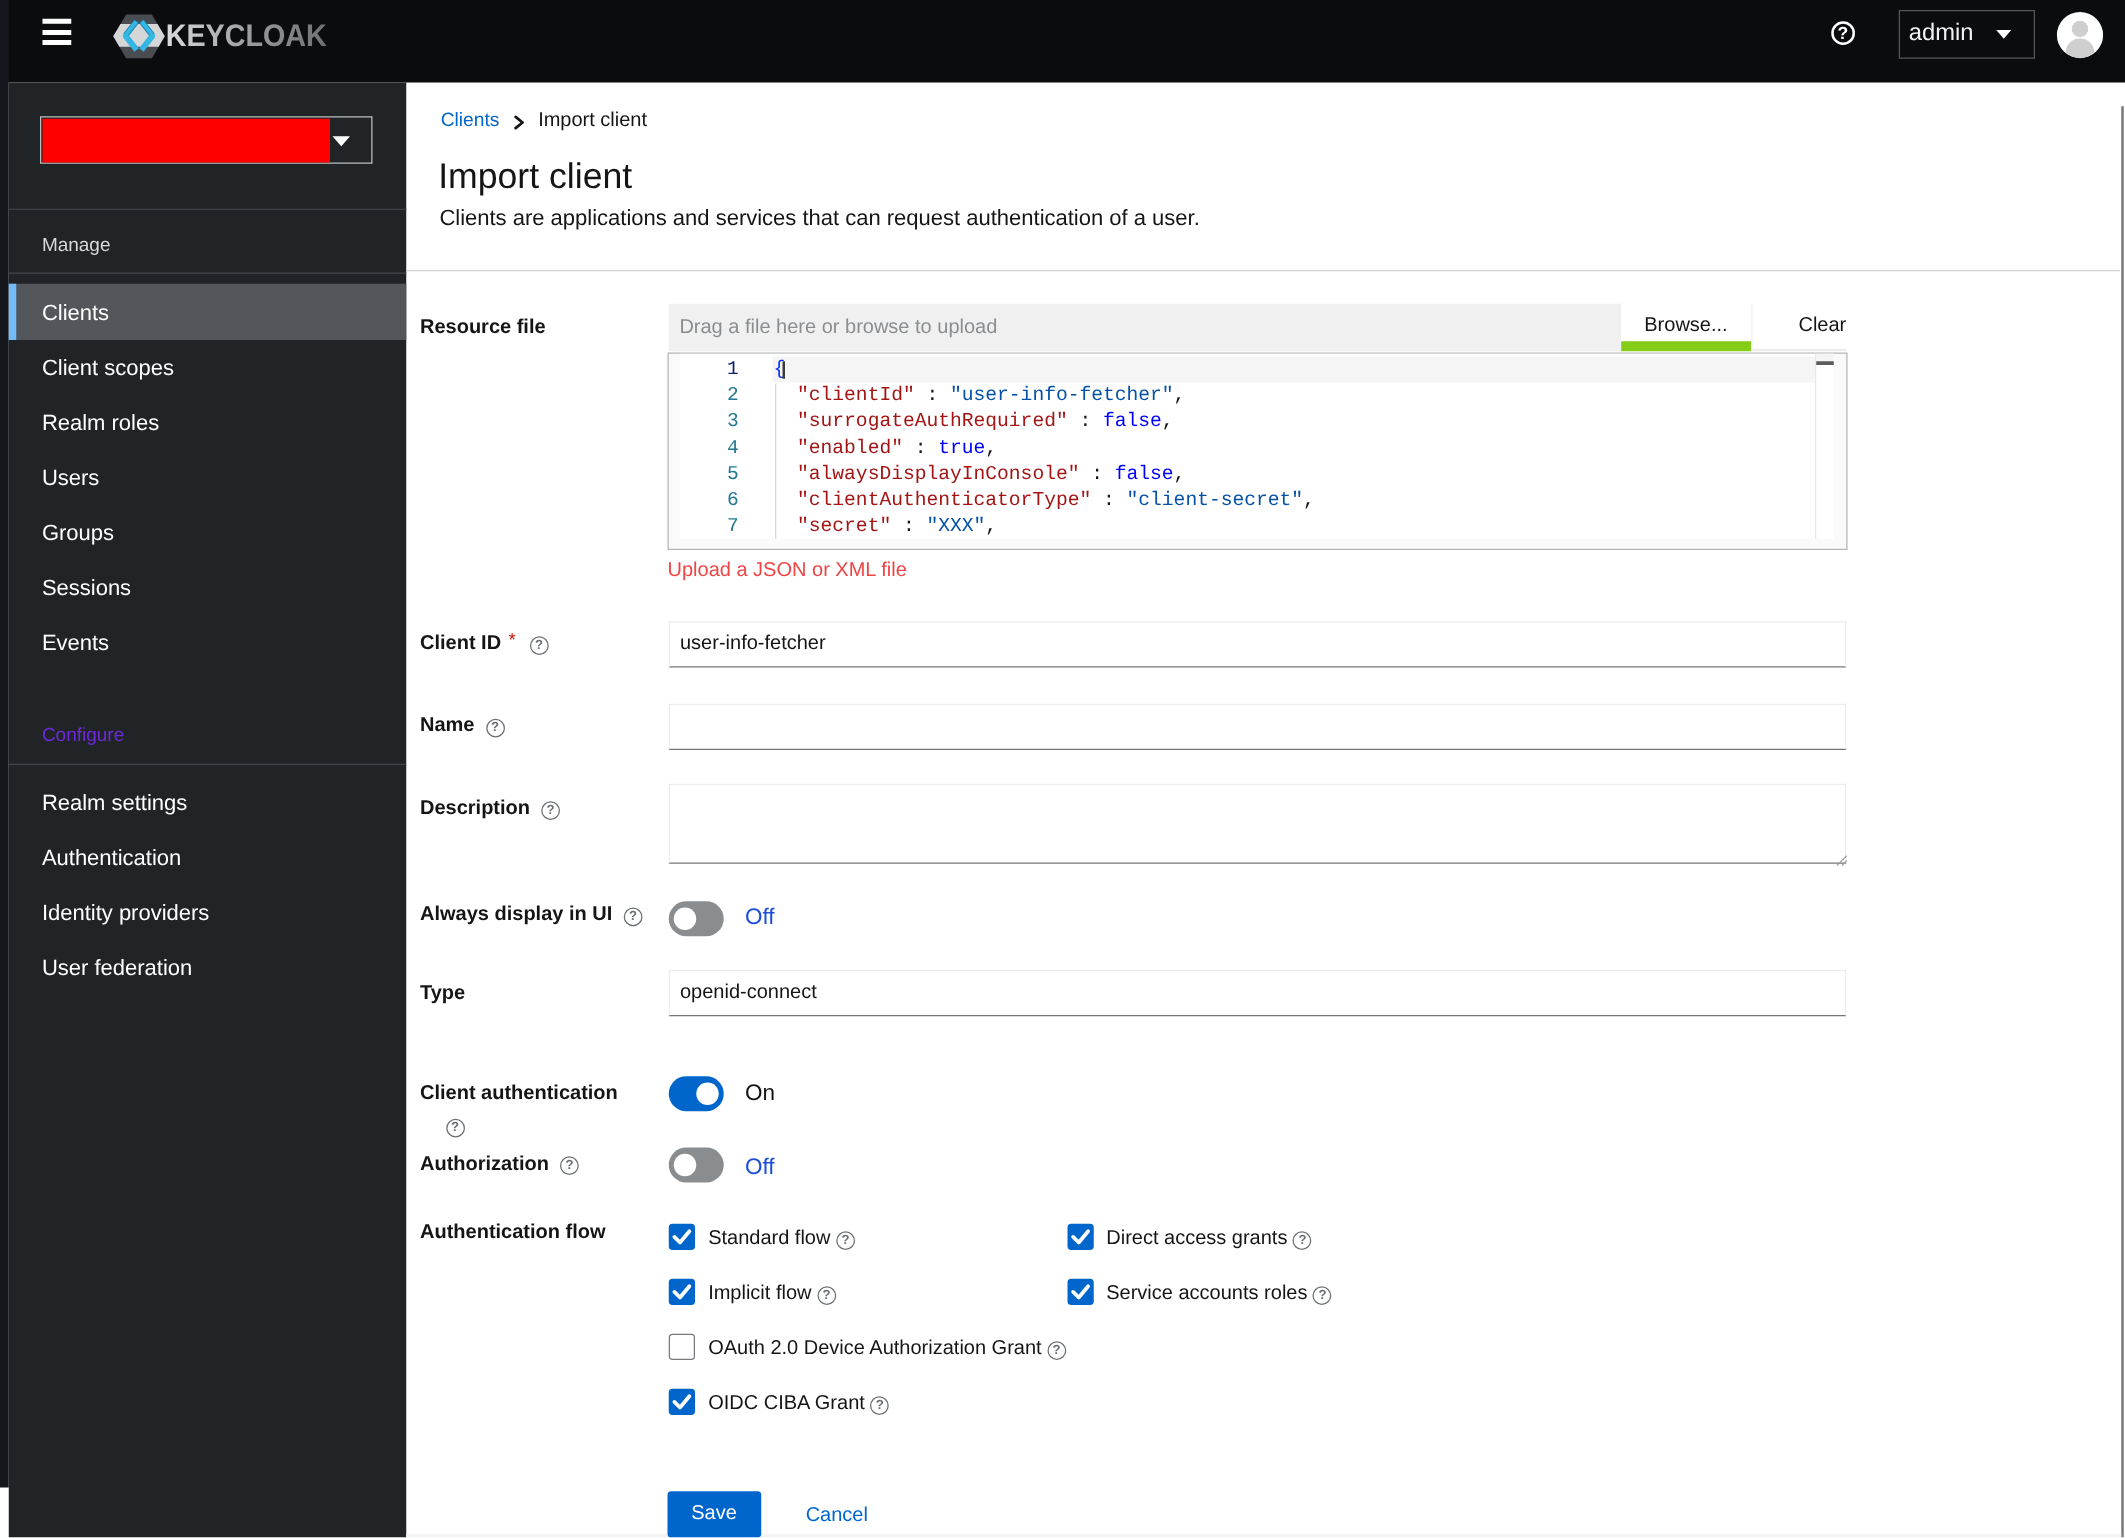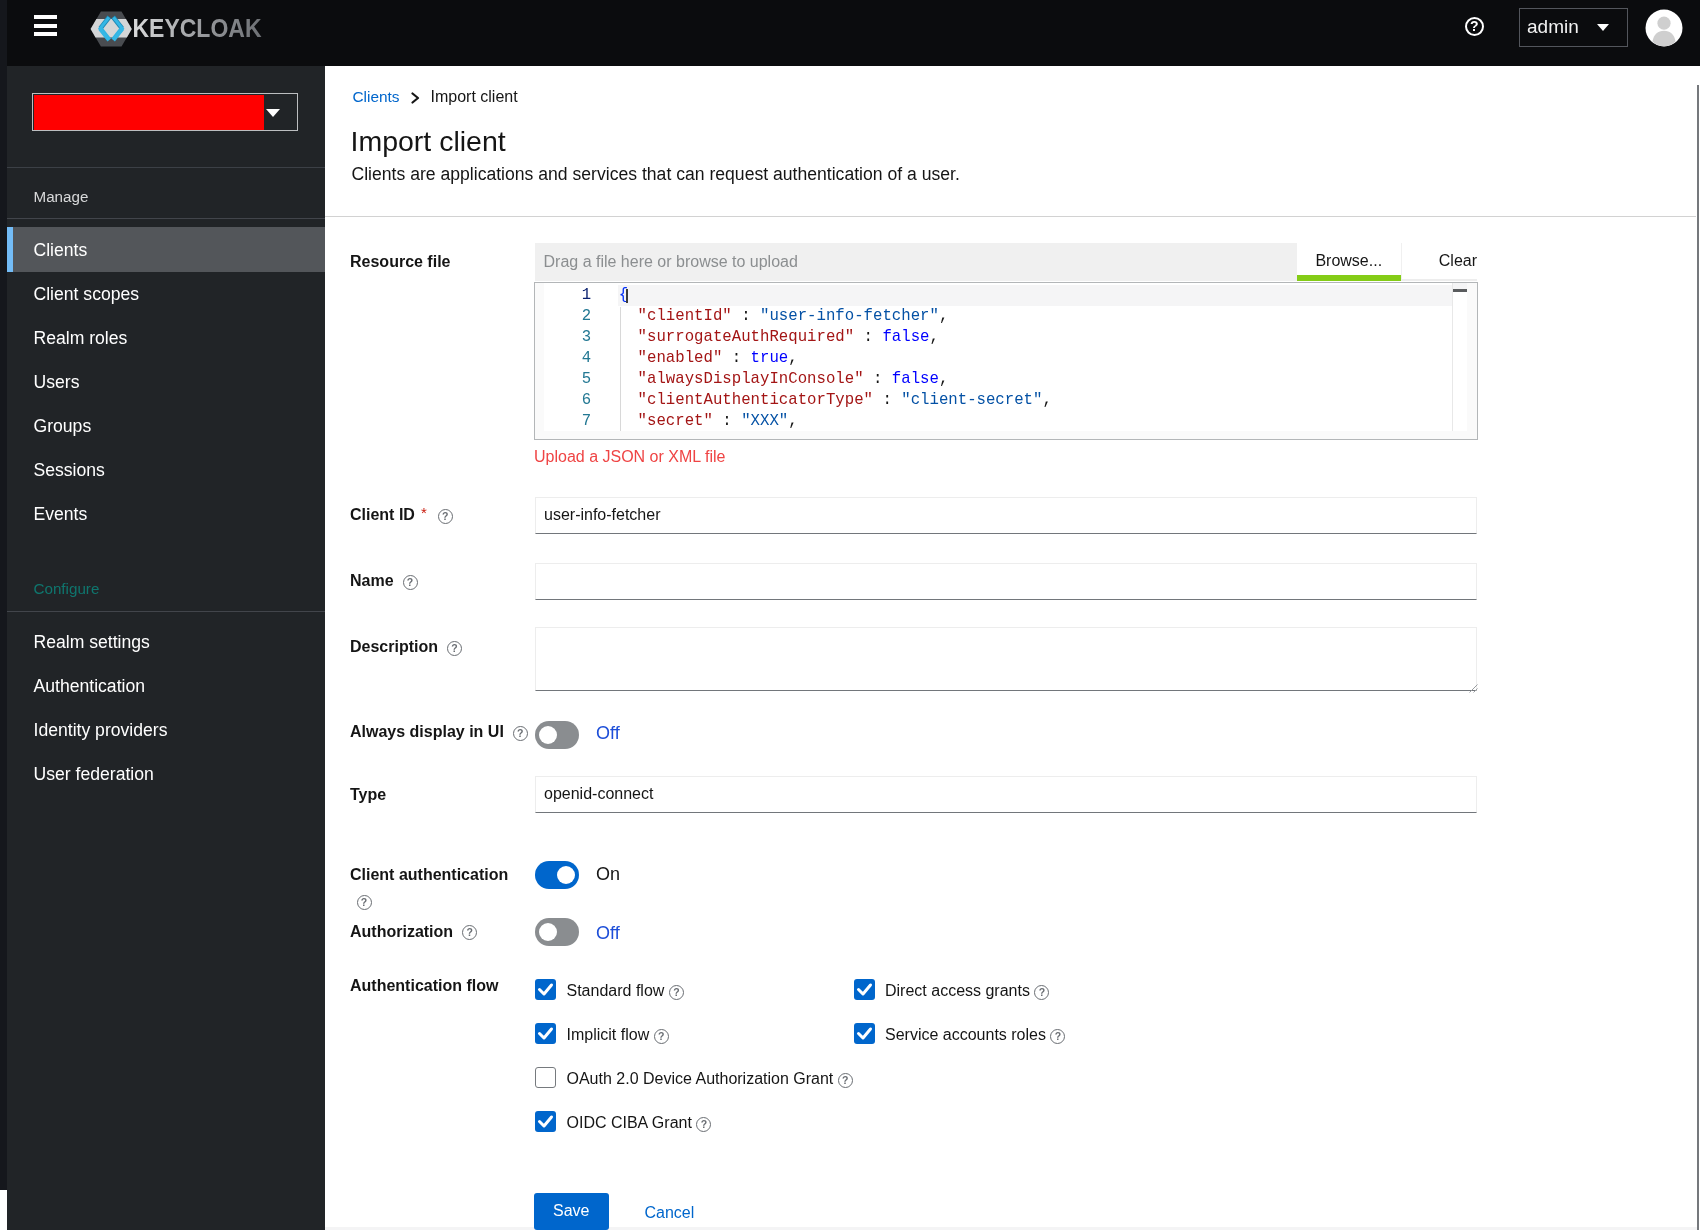--- a/index.html
+++ b/index.html
@@ -9,21 +9,21 @@
 .inp{position:absolute;left:534.5px;width:942.5px;height:37px;background:#fff;border:1px solid #ededed;border-bottom:1px solid #72767b;font-size:16px;color:#151515;display:flex;align-items:center;padding-left:8.5px;box-sizing:border-box}
 .sw{position:absolute;left:534.5px;width:44.5px;height:28px;border-radius:14px}
 .kn{position:absolute;top:5px;width:18px;height:18px;border-radius:50%;background:#fff}
 .cb{position:absolute;left:0;width:21px;height:21px;border-radius:3px;flex:none}
 .cbrow{position:absolute;display:flex;align-items:flex-end;height:28px}
 .cbrow .cb{position:relative}
 .cbrow .lab{margin-left:10.5px;font-size:16px;color:#151515}
 .cbrow .hlp{margin-left:4.5px}
 .nav{position:absolute;left:33.5px;color:#fff;font-size:17.6px;line-height:21px;transform:translateZ(0)}
 .sdiv{position:absolute;left:7px;width:318px;height:1px;background:#3c4046}
-.lblrow{position:absolute;left:350px;display:flex;align-items:center}
+.lblrow{position:absolute;left:336px;display:flex;align-items:center}
 .lblrow b{font-size:16px}
 .lblrow .hlp{margin-left:9px;position:relative;top:1px}
 .offlab{position:absolute;left:596px;font-size:18px;color:#1d4ed8;line-height:19px}
 </style>
 </head>
 <body>
 
 <div class="a" style="left:0;top:0;width:1700px;height:66px;background:#0b0c0e"></div>
 
 <div class="a" style="left:0;top:0;width:7px;height:1190px;background:#15171c"></div>
@@ -77,21 +77,21 @@
 <div class="a" style="left:7px;top:226.5px;width:5.5px;height:45px;background:#73bcf7"></div>
 
 <div class="nav" style="top:239.8px">Clients</div>
 <div class="nav" style="top:283.8px">Client scopes</div>
 <div class="nav" style="top:327.8px">Realm roles</div>
 <div class="nav" style="top:371.8px">Users</div>
 <div class="nav" style="top:415.8px">Groups</div>
 <div class="nav" style="top:459.8px">Sessions</div>
 <div class="nav" style="top:503.8px">Events</div>
 
-<div class="a" style="left:33.5px;top:580px;font-size:15.2px;color:#0f766e;transform:translateZ(0)">Configure</div>
+<div class="a" style="left:33.5px;top:580px;font-size:15.2px;color:#6d28d9;transform:translateZ(0)">Configure</div>
 <div class="sdiv" style="top:610.5px;background:#42454b"></div>
 
 <div class="nav" style="top:631.8px">Realm settings</div>
 <div class="nav" style="top:675.8px">Authentication</div>
 <div class="nav" style="top:719.8px">Identity providers</div>
 <div class="nav" style="top:763.8px">User federation</div>
 
 <div class="a" style="left:352.5px;top:88px;font-size:15.4px;color:#06c">Clients</div>
 <svg class="a" style="left:409.5px;top:91.5px" width="11" height="12" viewBox="0 0 11 12">
     <path d="M2.5 1.5 L8 6 L2.5 10.5" fill="none" stroke="#151515" stroke-width="2.2" stroke-linecap="round" stroke-linejoin="round"></path>
@@ -102,21 +102,21 @@
 <div class="a" style="left:351.5px;top:164px;font-size:17.6px;color:#151515">Clients are applications and services that can request authentication of a user.</div>
 
 <div class="a" style="left:325px;top:215.5px;width:1371px;height:1px;background:#d2d2d2"></div>
 
 <div class="a" style="left:1697px;top:85px;width:2px;height:1145px;background:#75787c"></div>
 
 <div class="lblrow" style="top:253px">
     <b>Resource file</b>
   </div>
 <div class="a" style="left:534.5px;top:242.5px;width:762px;height:38px;background:#f0f0f0;font-size:16px;color:#8b8e90;line-height:38px;padding-left:9px;box-sizing:border-box">Drag a file here or browse to upload</div>
-<div class="a" style="left:1296.5px;top:242.5px;width:104.5px;height:38px;background:#fff;border-bottom:6px solid #84cc16;box-sizing:border-box;font-size:16px;color:#151515;text-align:center;line-height:36px">Browse...</div>
+<div class="a" style="left:1296.5px;top:242.5px;width:104.5px;height:38px;background:#fff;border-bottom:8px solid #84cc16;box-sizing:border-box;font-size:16px;color:#151515;text-align:center;line-height:36px">Browse...</div>
 <div class="a" style="left:1401px;top:242.5px;width:76px;height:38px;background:#fff;border-bottom:2px solid #ededed;border-left:1px solid #f0f0f0;box-sizing:border-box;font-size:16px;color:#151515;text-align:right;line-height:36px">Clear</div>
 
 <div class="a" style="left:534px;top:281.5px;width:943.5px;height:158px;border:1px solid #b3b6b8;background:#fafafa;box-sizing:border-box"></div>
 <div class="a" style="left:544px;top:282.5px;width:922.5px;height:148px;background:#fff"></div>
 <div class="a" style="left:617.5px;top:285.3px;width:834.5px;height:21px;background:#f5f5f6"></div>
 <div class="a" style="left:1452px;top:282.5px;width:1px;height:148px;background:#e8e8e8"></div>
 <div class="a" style="left:1453px;top:282.5px;width:13.5px;height:7px;background:#f5f5f6"></div>
 <div class="a" style="left:1452.8px;top:289.3px;width:13.8px;height:3px;background:#5a5c5e"></div>
 <div class="a" style="left:619.5px;top:306.5px;width:1px;height:124px;background:#d8d8d8"></div>
 <div class="a" style="left:550px;top:285px;width:41px;text-align:right;font-family:'Liberation Mono',monospace;font-size:15.6px;line-height:21px;color:#237893"><span style="color:#0b216f">1</span><br>2<br>3<br>4<br>5<br>6<br>7</div>

